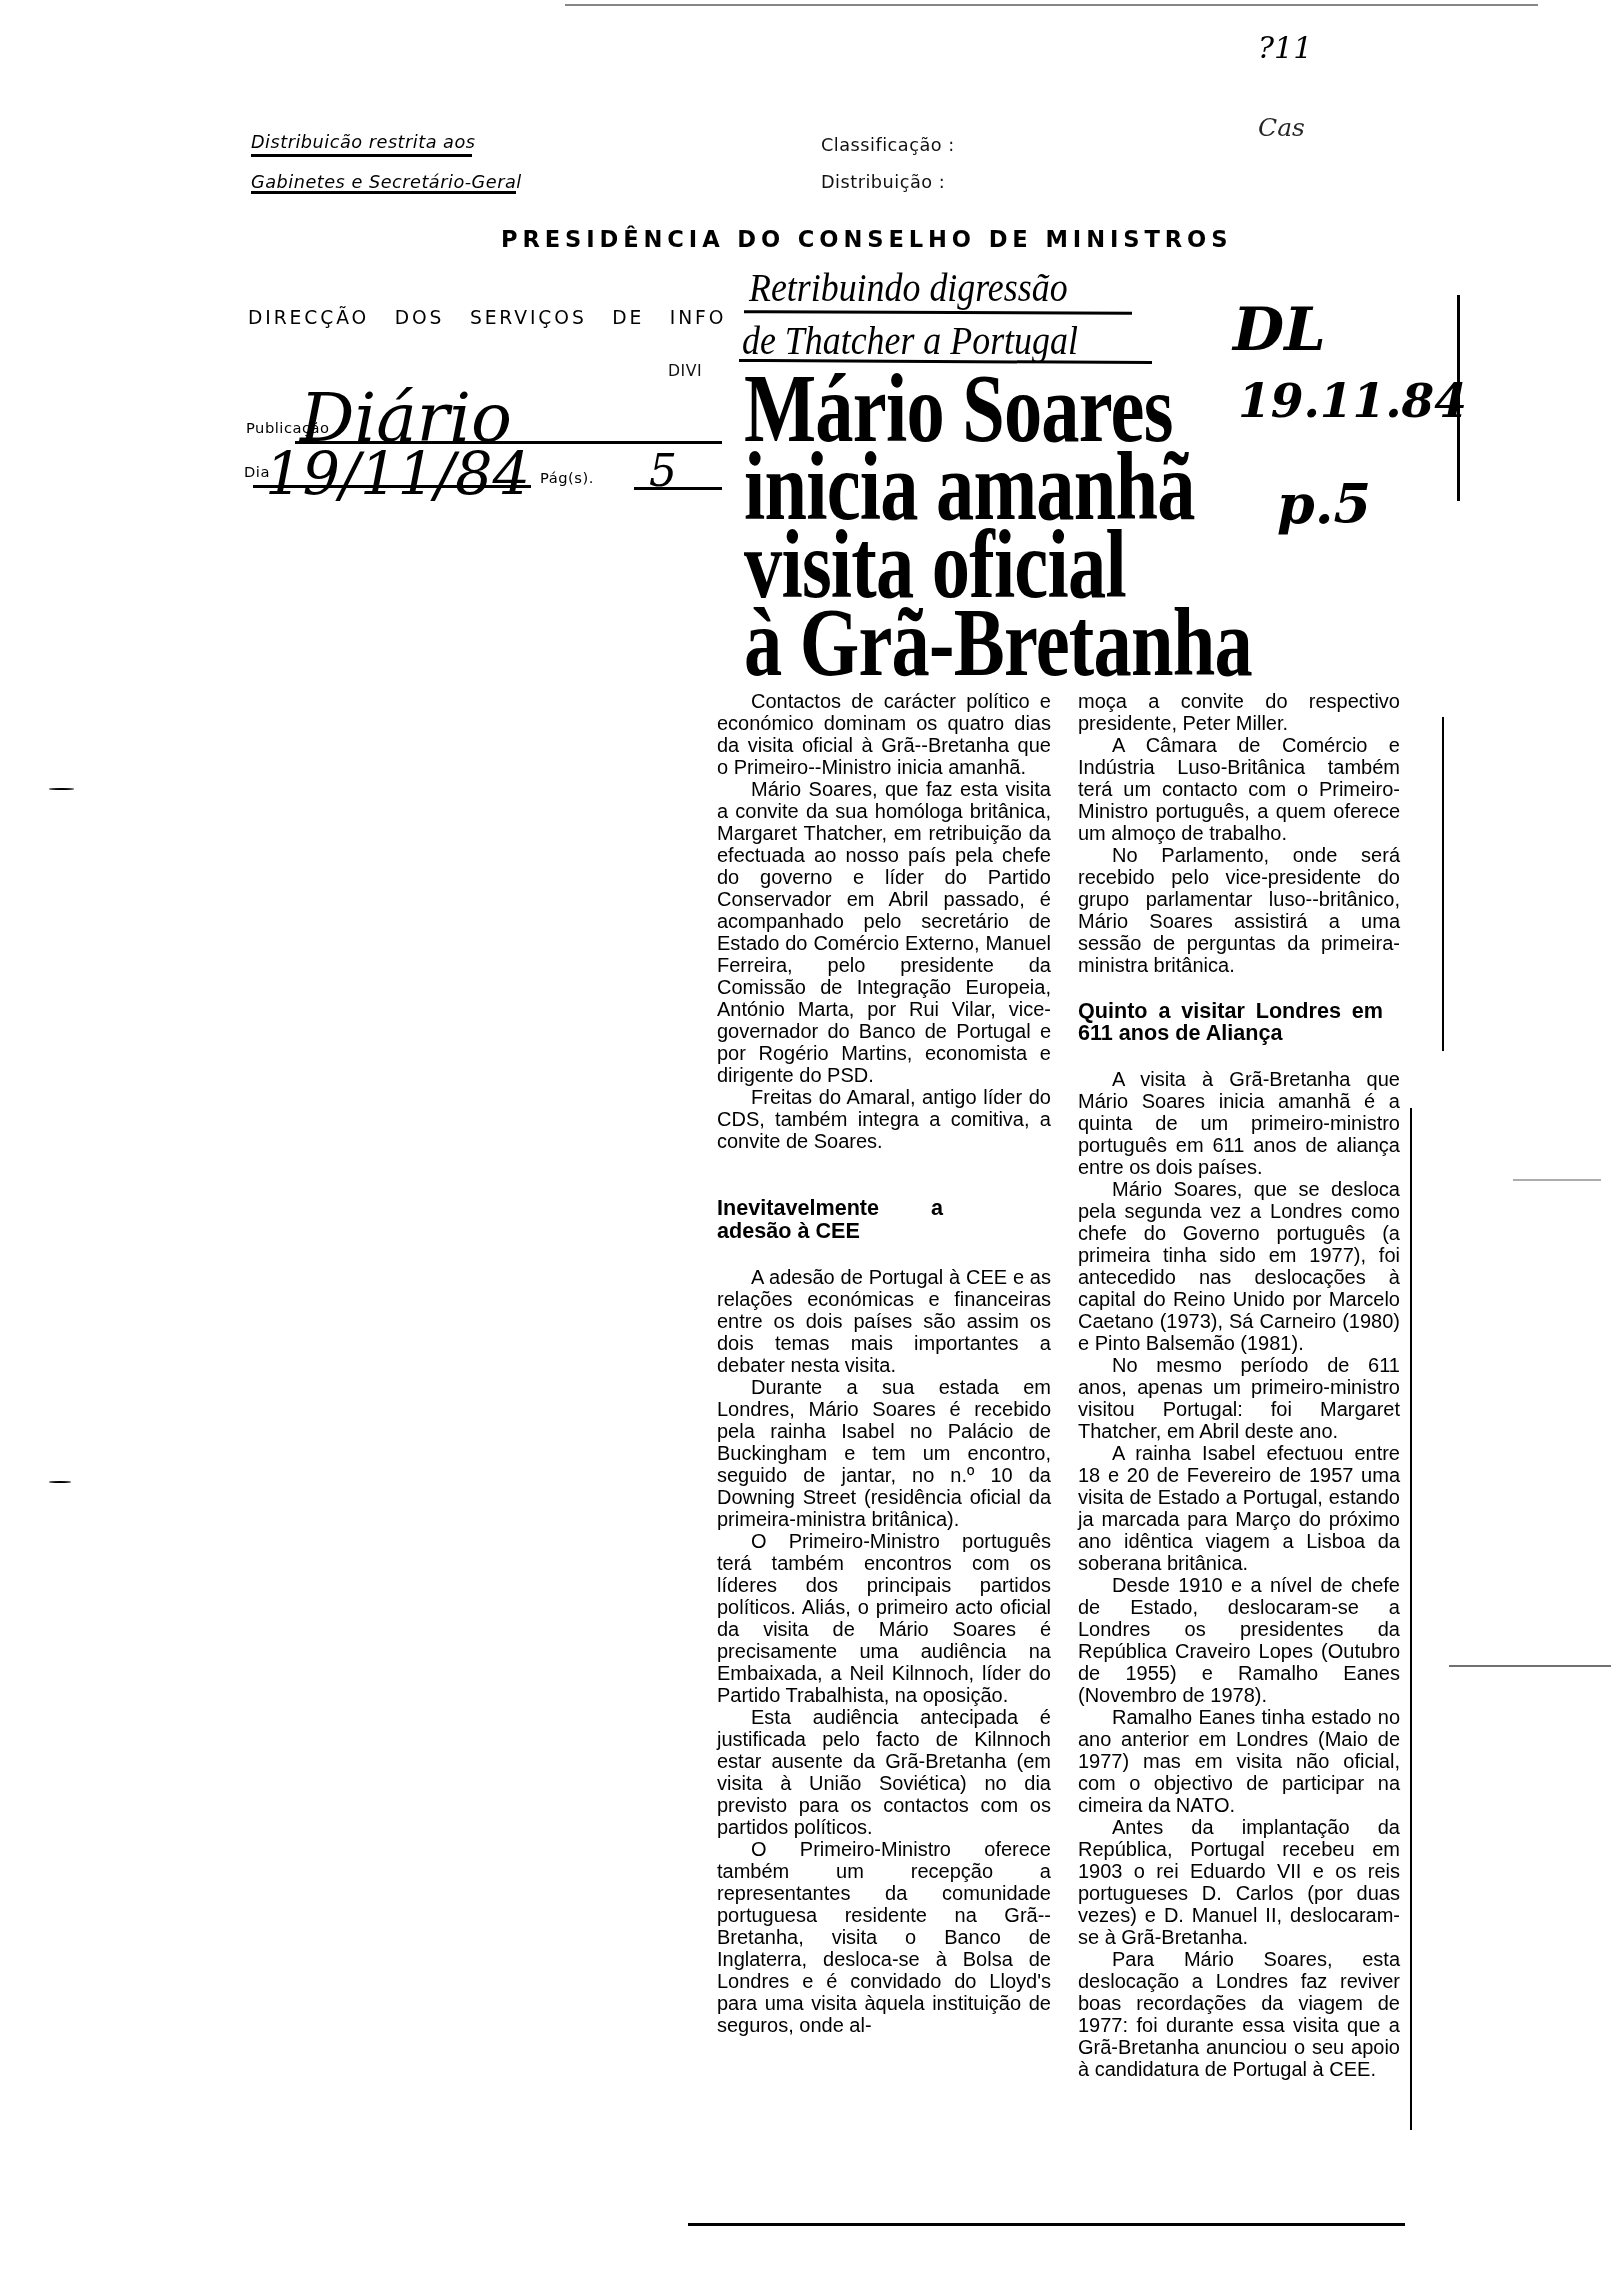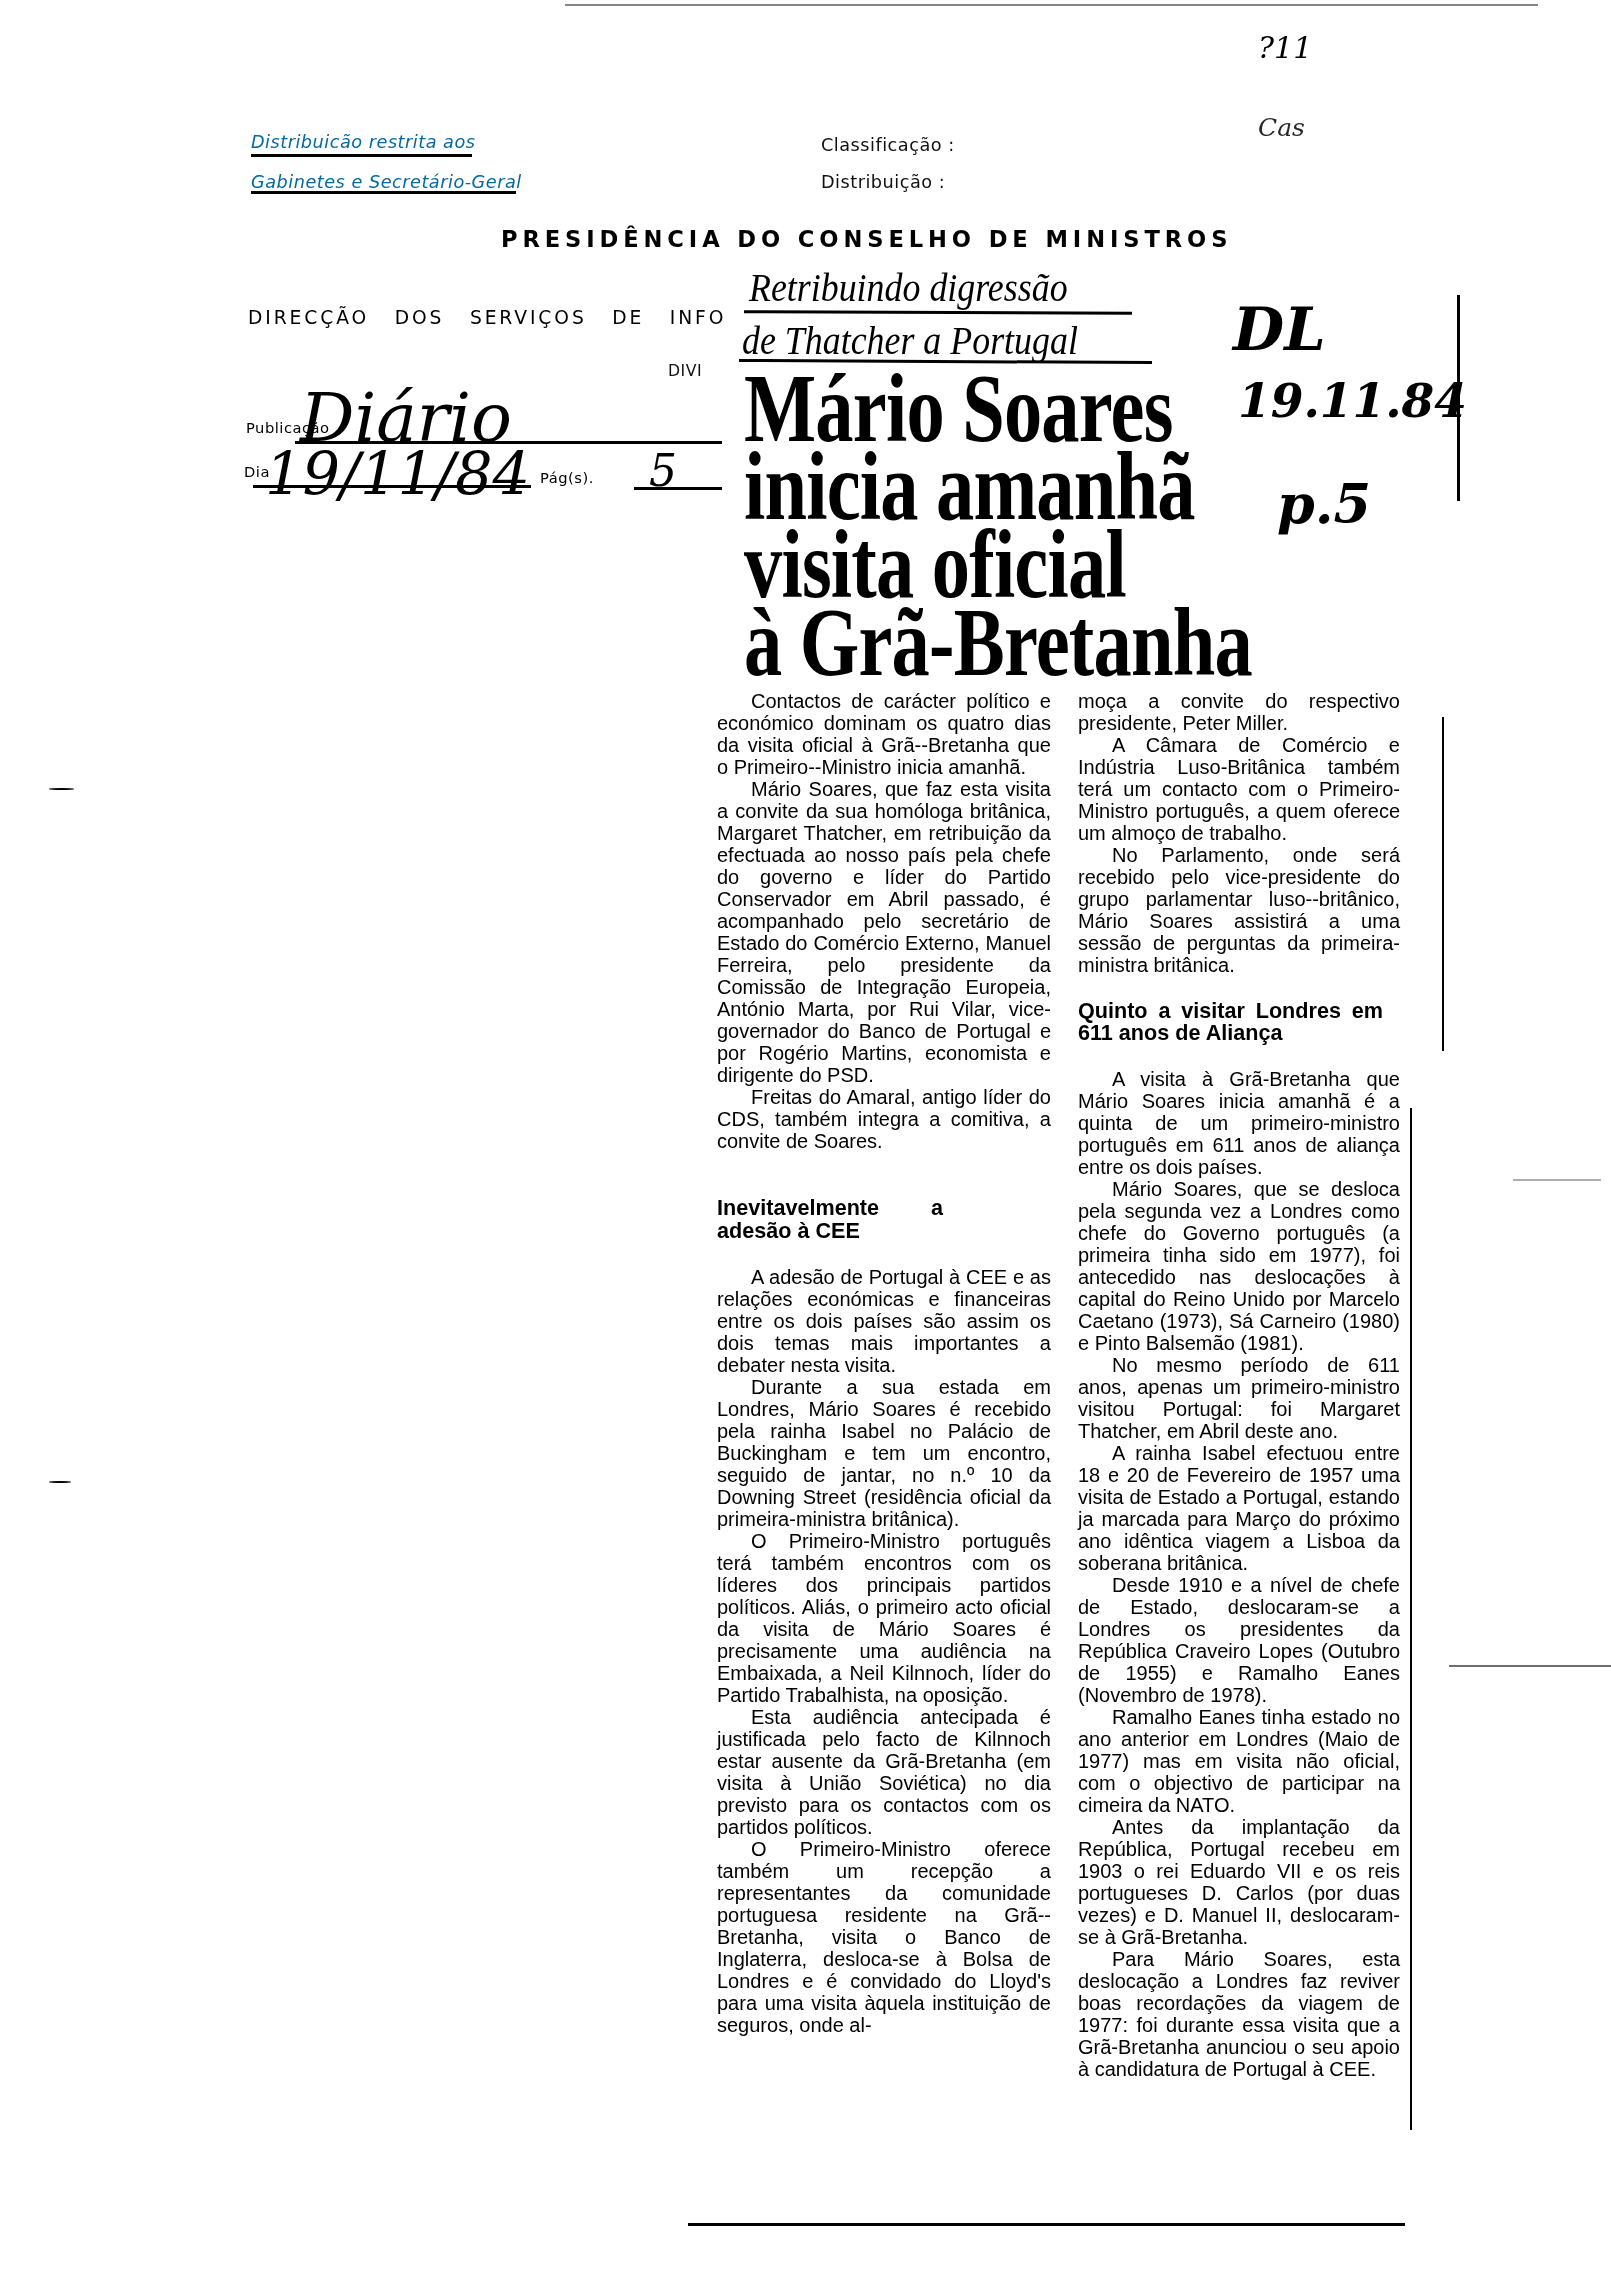--- a/index.html
+++ b/index.html
@@ -16,21 +16,21 @@
 
   
   .top-rule { left: 565px; top: 3.9px; width: 973px; height: 2px; background: #222; opacity: .55; }
 
   
   .form-label {
     font-family: "DejaVu Sans", sans-serif;
     font-style: italic;
     font-size: 17.7px;
     letter-spacing: 0.5px;
-    color: #0369a1;
+    color: #000000;
     white-space: nowrap;
   }
   .form-underline { height: 2.9px; background: #000; }
   .form-field {
     font-family: "DejaVu Sans", sans-serif;
     font-size: 17.7px;
     letter-spacing: 0.5px;
     color: #111;
     white-space: nowrap;
   }

